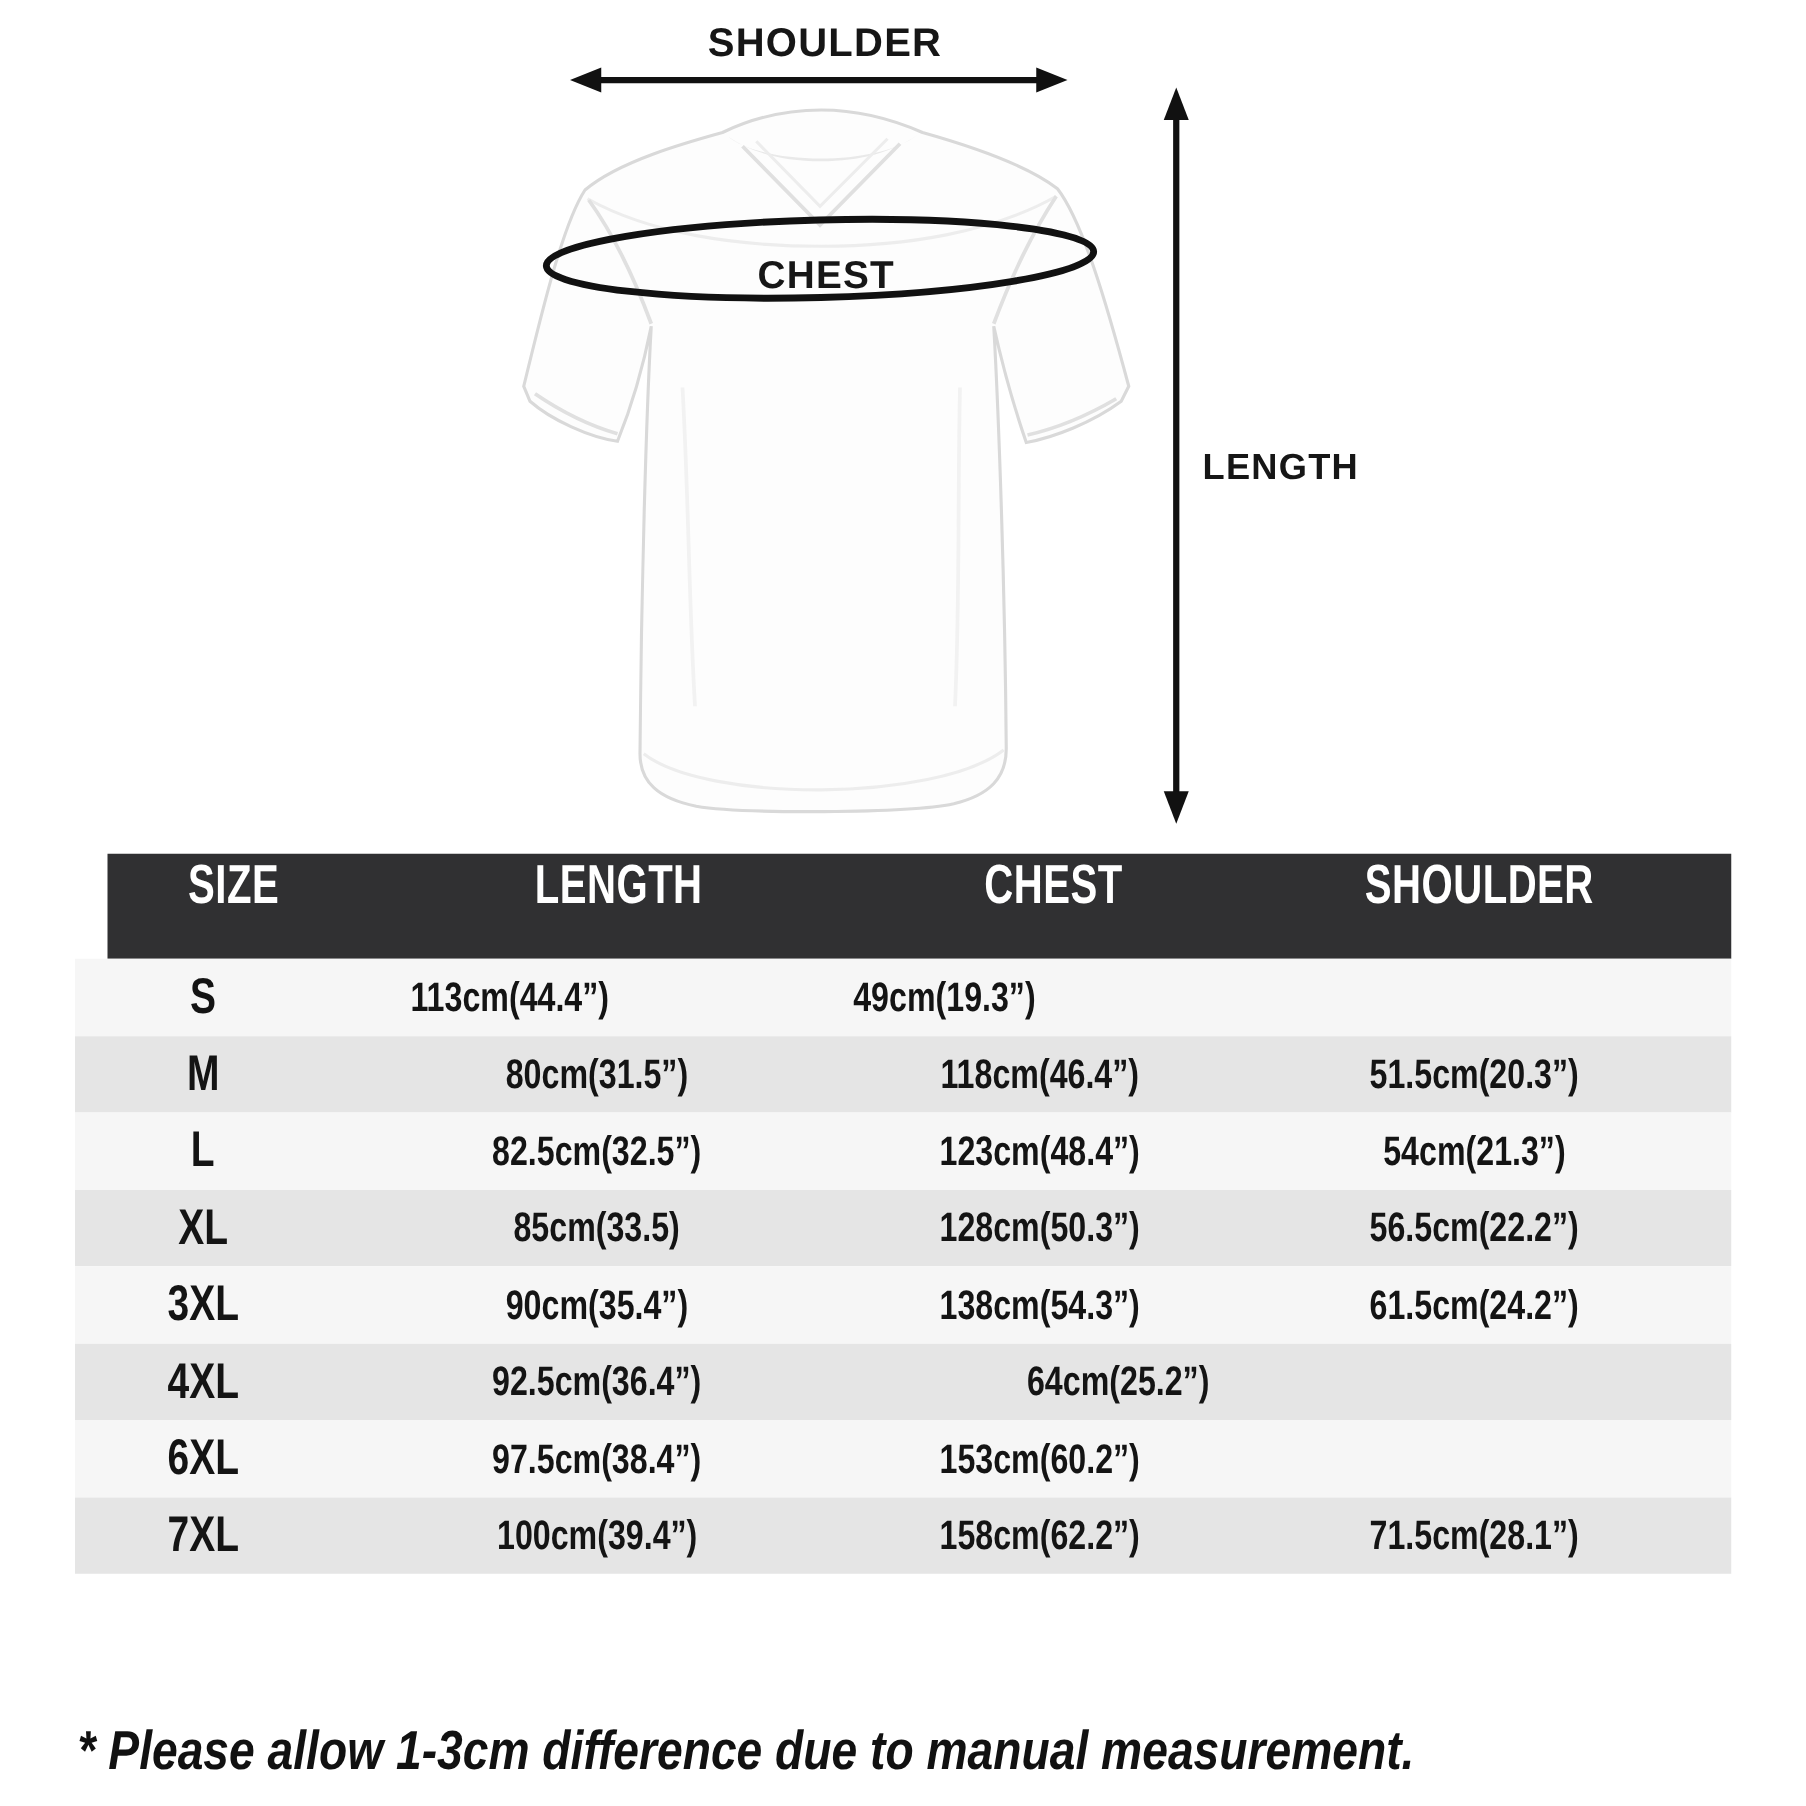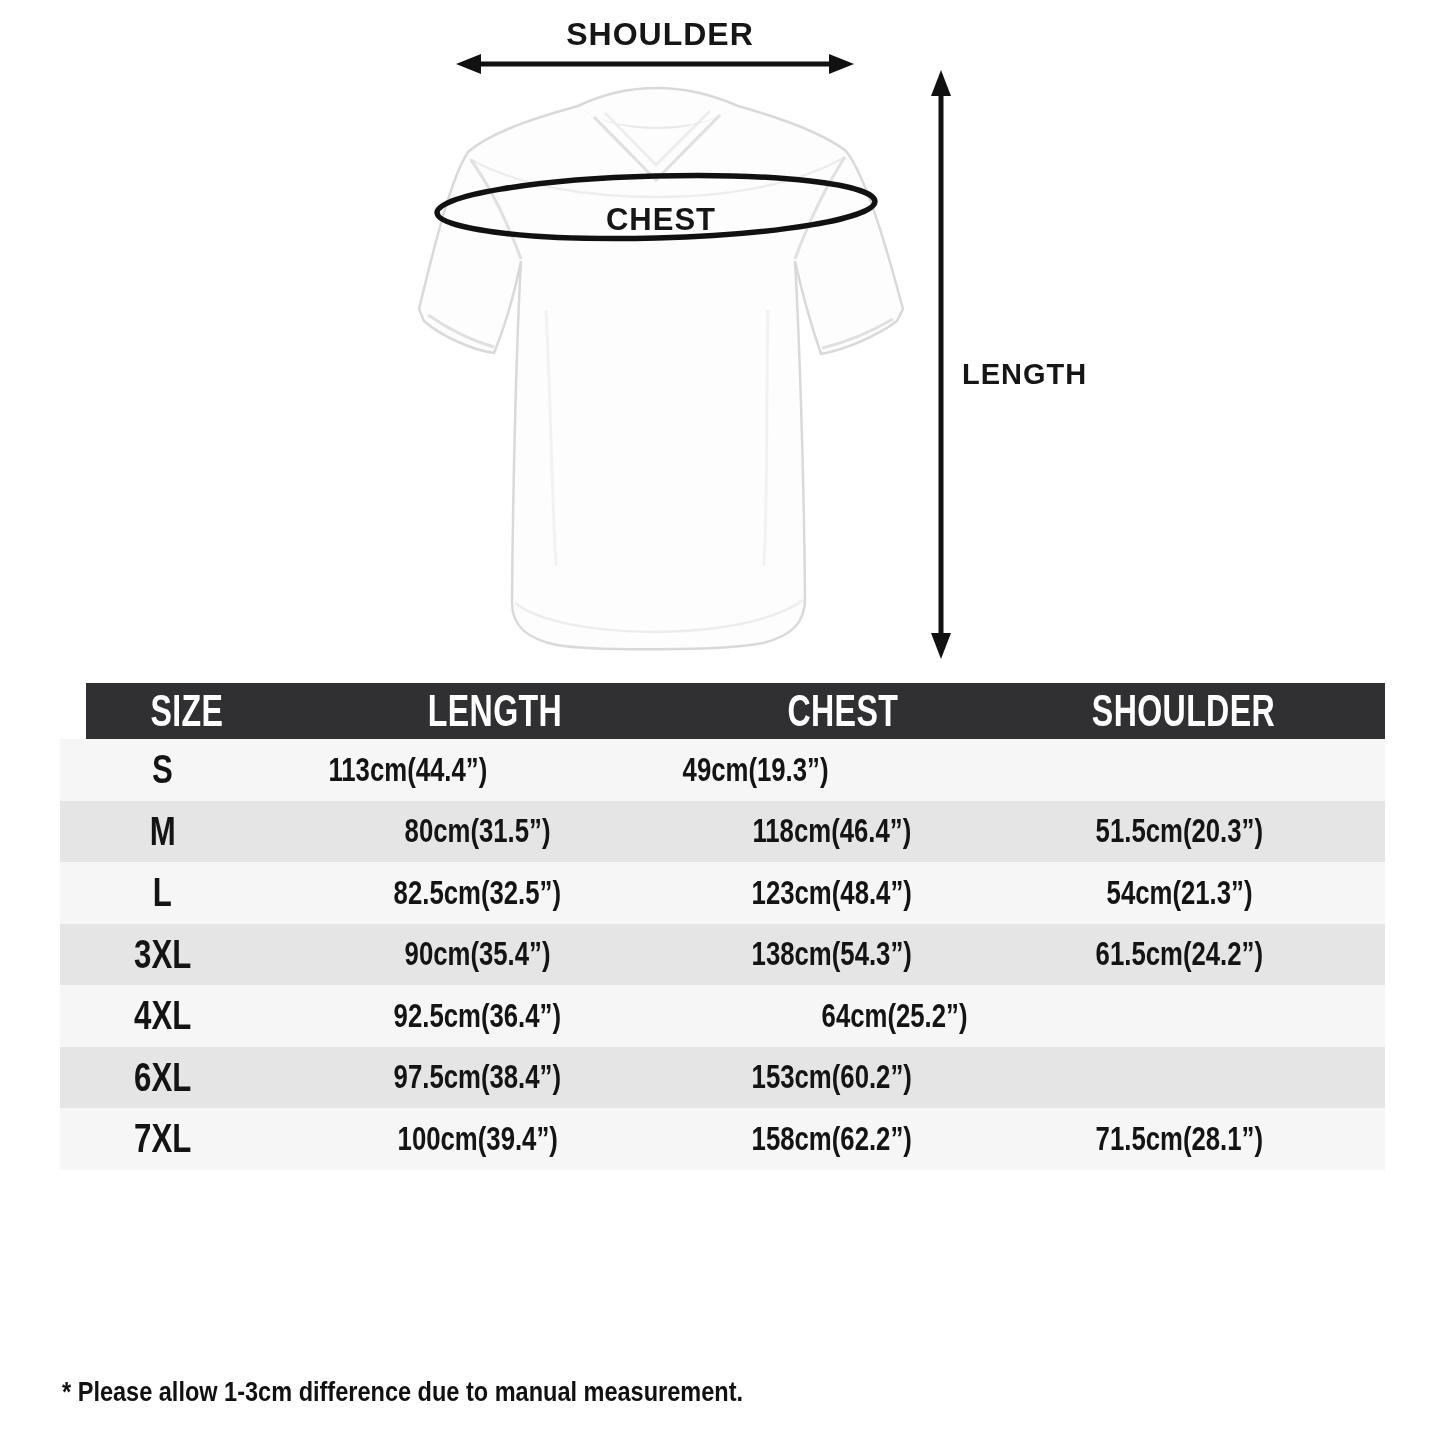--- a/index.html
+++ b/index.html
@@ -27,38 +27,38 @@
   .wrinkle{fill:none;stroke:#f2f2f2;stroke-width:3;}
   .anno line{stroke:var(--annotation);stroke-width:5;}
   .anno polygon{fill:var(--annotation);}
   .chest-ellipse{fill:none;stroke:var(--annotation);stroke-width:5.5;}
   .lbl{position:absolute;font-weight:700;color:#161616;}
   .lbl.shoulder{left:510px;top:16px;width:300px;text-align:center;font-size:32px;letter-spacing:1px;}
   .lbl.chest{left:561px;top:202px;width:200px;text-align:center;font-size:31px;letter-spacing:1px;}
   .lbl.length{left:962px;top:358px;font-size:29px;letter-spacing:1px;}
   
   .size-table{position:absolute;left:60px;top:683px;width:1325px;}
-  .thead{display:flex;align-items:center;height:56px;background:var(--header-bg);color:#ffffff;margin-left:26px;}
+  .thead{display:flex;align-items:flex-start;height:84px;background:var(--header-bg);color:#ffffff;margin-left:26px;}
   .thead .cell{font-size:44px;}
   .tbody{width:100%;}
   .trow{display:flex;align-items:center;height:61.5px;font-size:33px;color:#141414;}
   .trow:nth-child(odd){background:var(--row-light);}
   .trow:nth-child(even){background:var(--row-dark);}
   .trow .col-size{font-size:40px;}
   .cell{font-weight:700;text-align:center;white-space:nowrap;}
   .col-size{width:15.5%;}
   .col-length{width:32%;}
   .col-chest{width:21.5%;}
   .col-shoulder{width:31%;}
   .cond,.cond-h,.cond-f{display:inline-block;}
   .cond{transform:scaleX(0.78);}
   .cond-h{transform:scaleX(0.73);letter-spacing:0.5px;}
   .cond-f{transform:scaleX(0.84);transform-origin:0 50%;}
   
-  .footnote{position:absolute;left:62px;top:1376px;font-size:28px;font-weight:700;color:#111111;white-space:nowrap;}
+  .footnote{position:absolute;left:62px;top:1376px;font-size:44px;font-weight:700;color:#111111;white-space:nowrap;font-style:italic;}
 </style>
 </head>
 <body>
 
 <div class="canvas">
 
   <div class="diagram">
     <svg width="1445" height="683" viewBox="0 0 1445 683">
 
       <g>
@@ -114,20 +114,26 @@
           <div class="cell col-chest"><span class="cond">118cm(46.4”)</span></div>
           <div class="cell col-shoulder"><span class="cond">51.5cm(20.3”)</span></div>
         </div>
         <div class="trow">
           <div class="cell col-size"><span class="cond">L</span></div>
           <div class="cell col-length"><span class="cond">82.5cm(32.5”)</span></div>
           <div class="cell col-chest"><span class="cond">123cm(48.4”)</span></div>
           <div class="cell col-shoulder"><span class="cond">54cm(21.3”)</span></div>
         </div>
         <div class="trow">
+          <div class="cell col-size"><span class="cond">XL</span></div>
+          <div class="cell col-length"><span class="cond">85cm(33.5)</span></div>
+          <div class="cell col-chest"><span class="cond">128cm(50.3”)</span></div>
+          <div class="cell col-shoulder"><span class="cond">56.5cm(22.2”)</span></div>
+        </div>
+        <div class="trow">
           <div class="cell col-size"><span class="cond">3XL</span></div>
           <div class="cell col-length"><span class="cond">90cm(35.4”)</span></div>
           <div class="cell col-chest"><span class="cond">138cm(54.3”)</span></div>
           <div class="cell col-shoulder"><span class="cond">61.5cm(24.2”)</span></div>
         </div>
         <div class="trow">
           <div class="cell col-size"><span class="cond">4XL</span></div>
           <div class="cell col-length"><span class="cond">92.5cm(36.4”)</span></div>
           <div class="cell col-shoulder"><span class="cond">64cm(25.2”)</span></div>
         </div>

